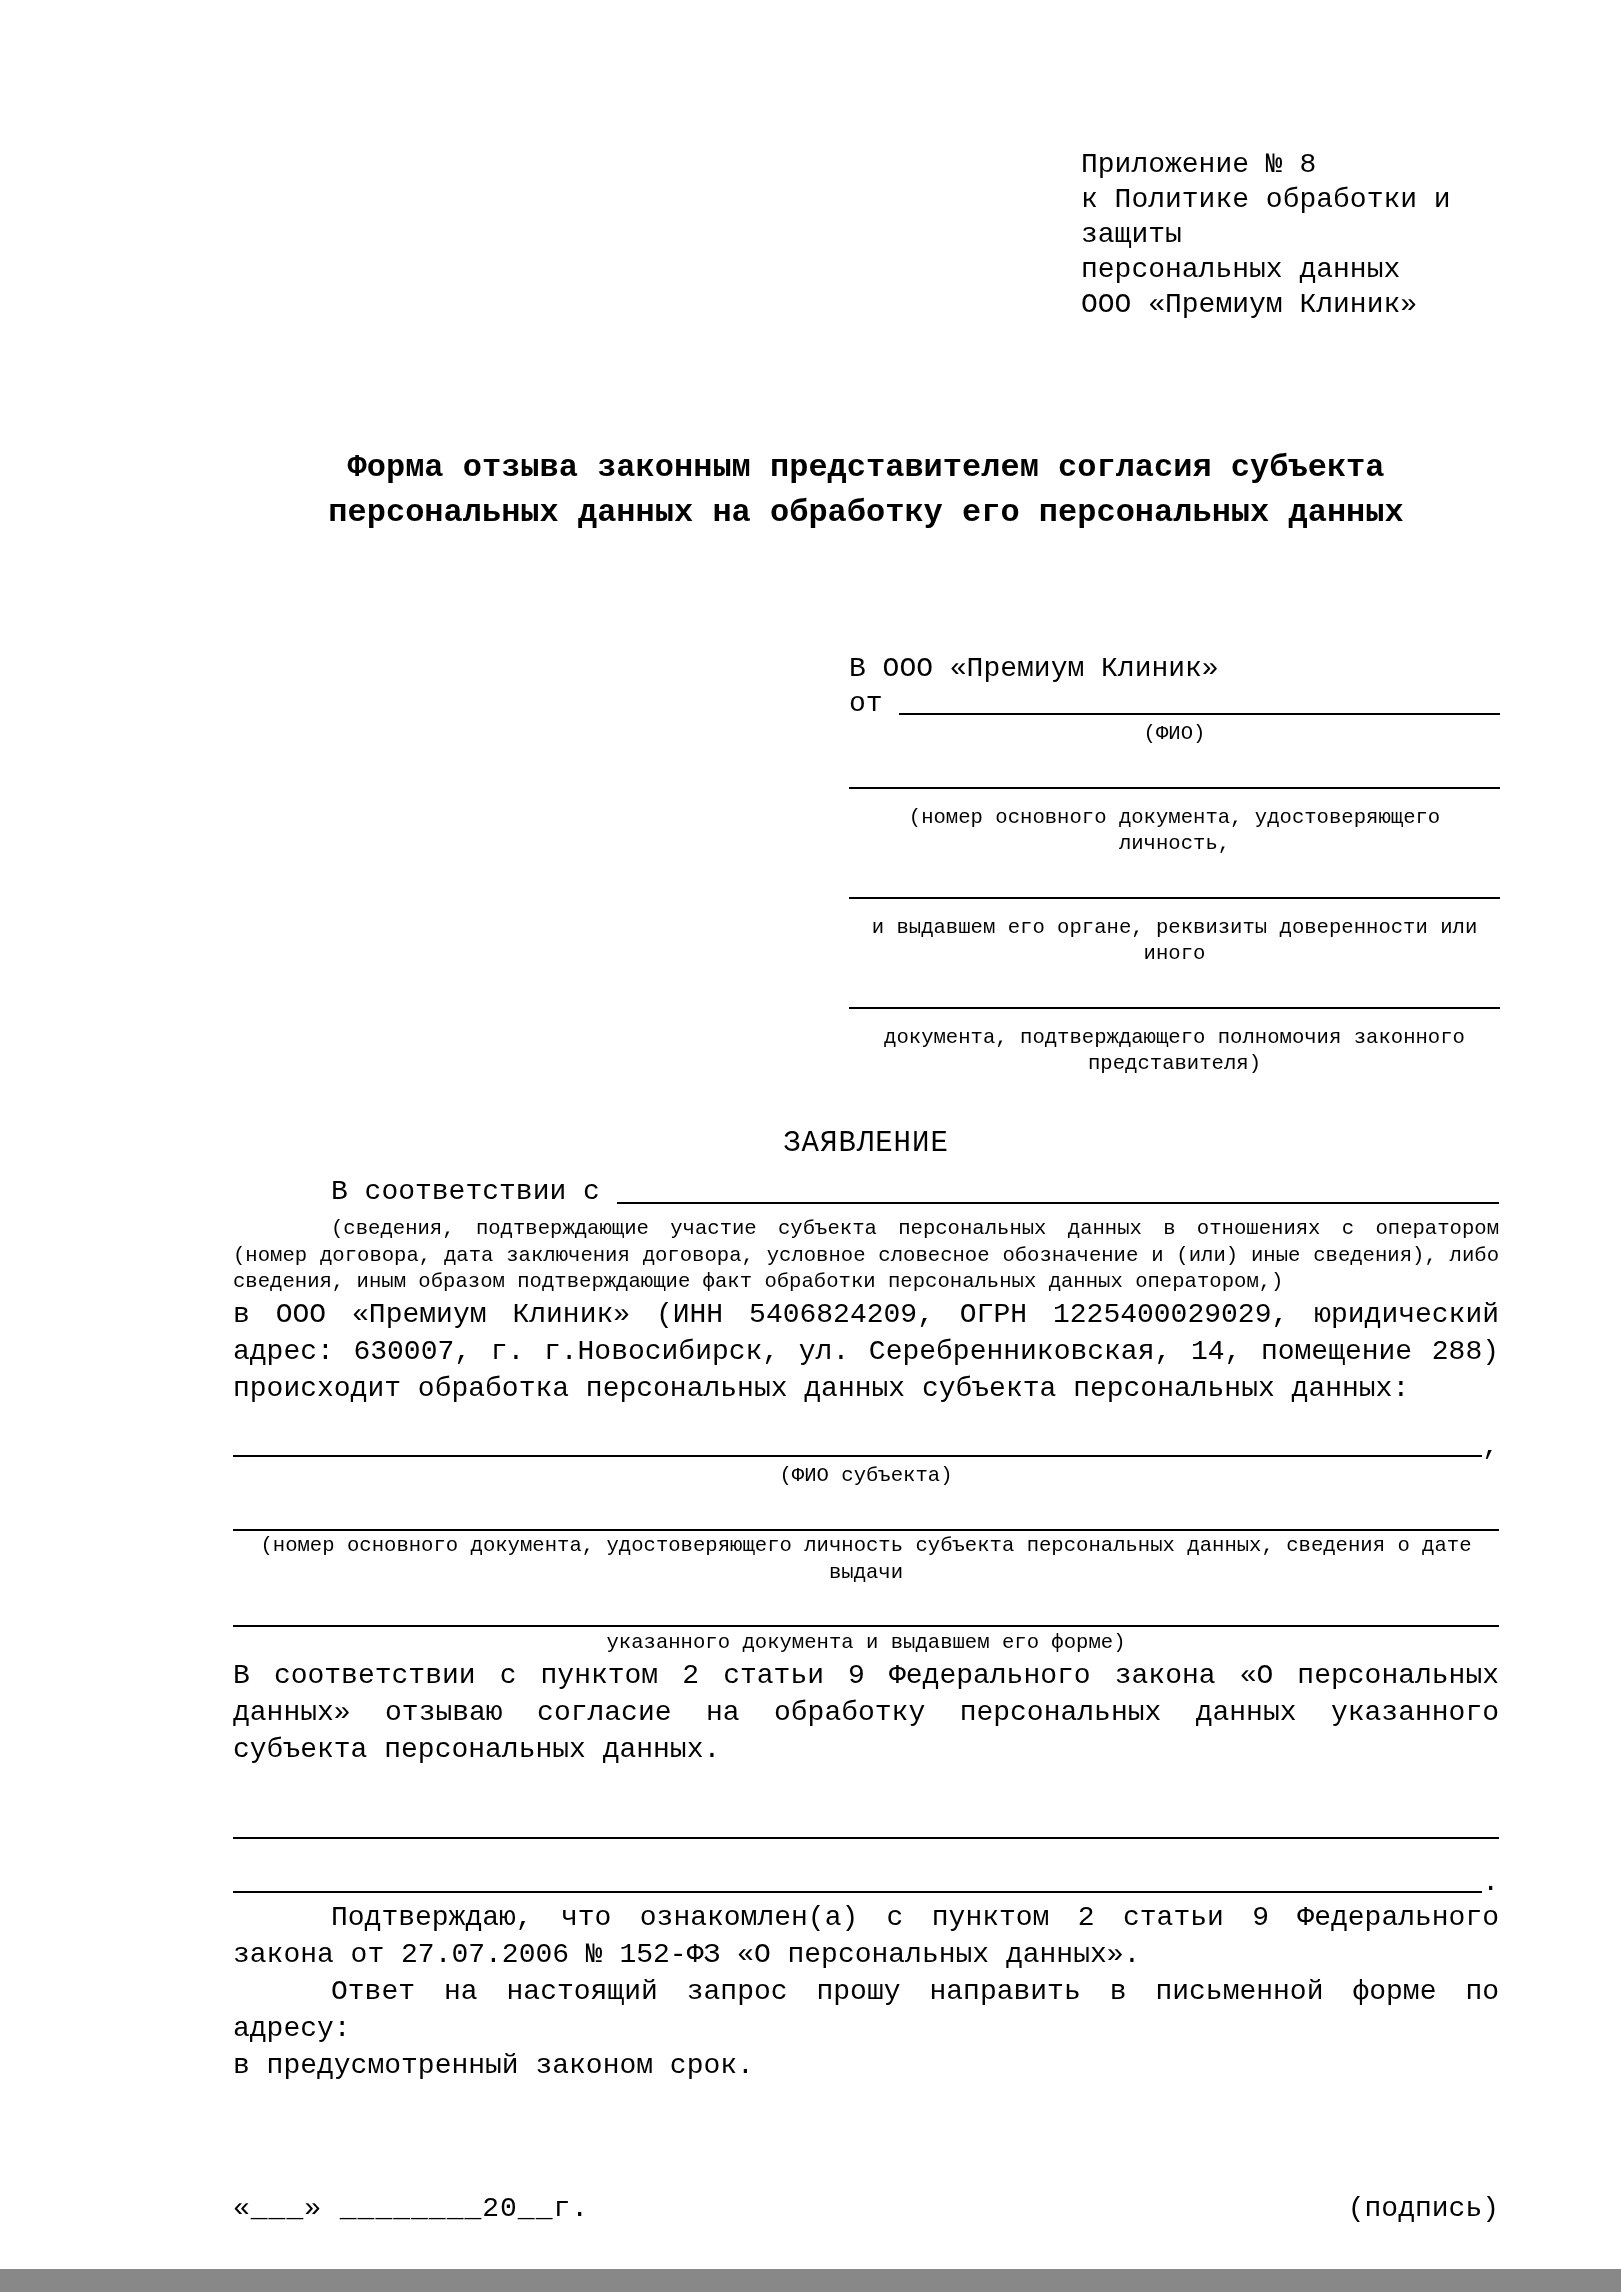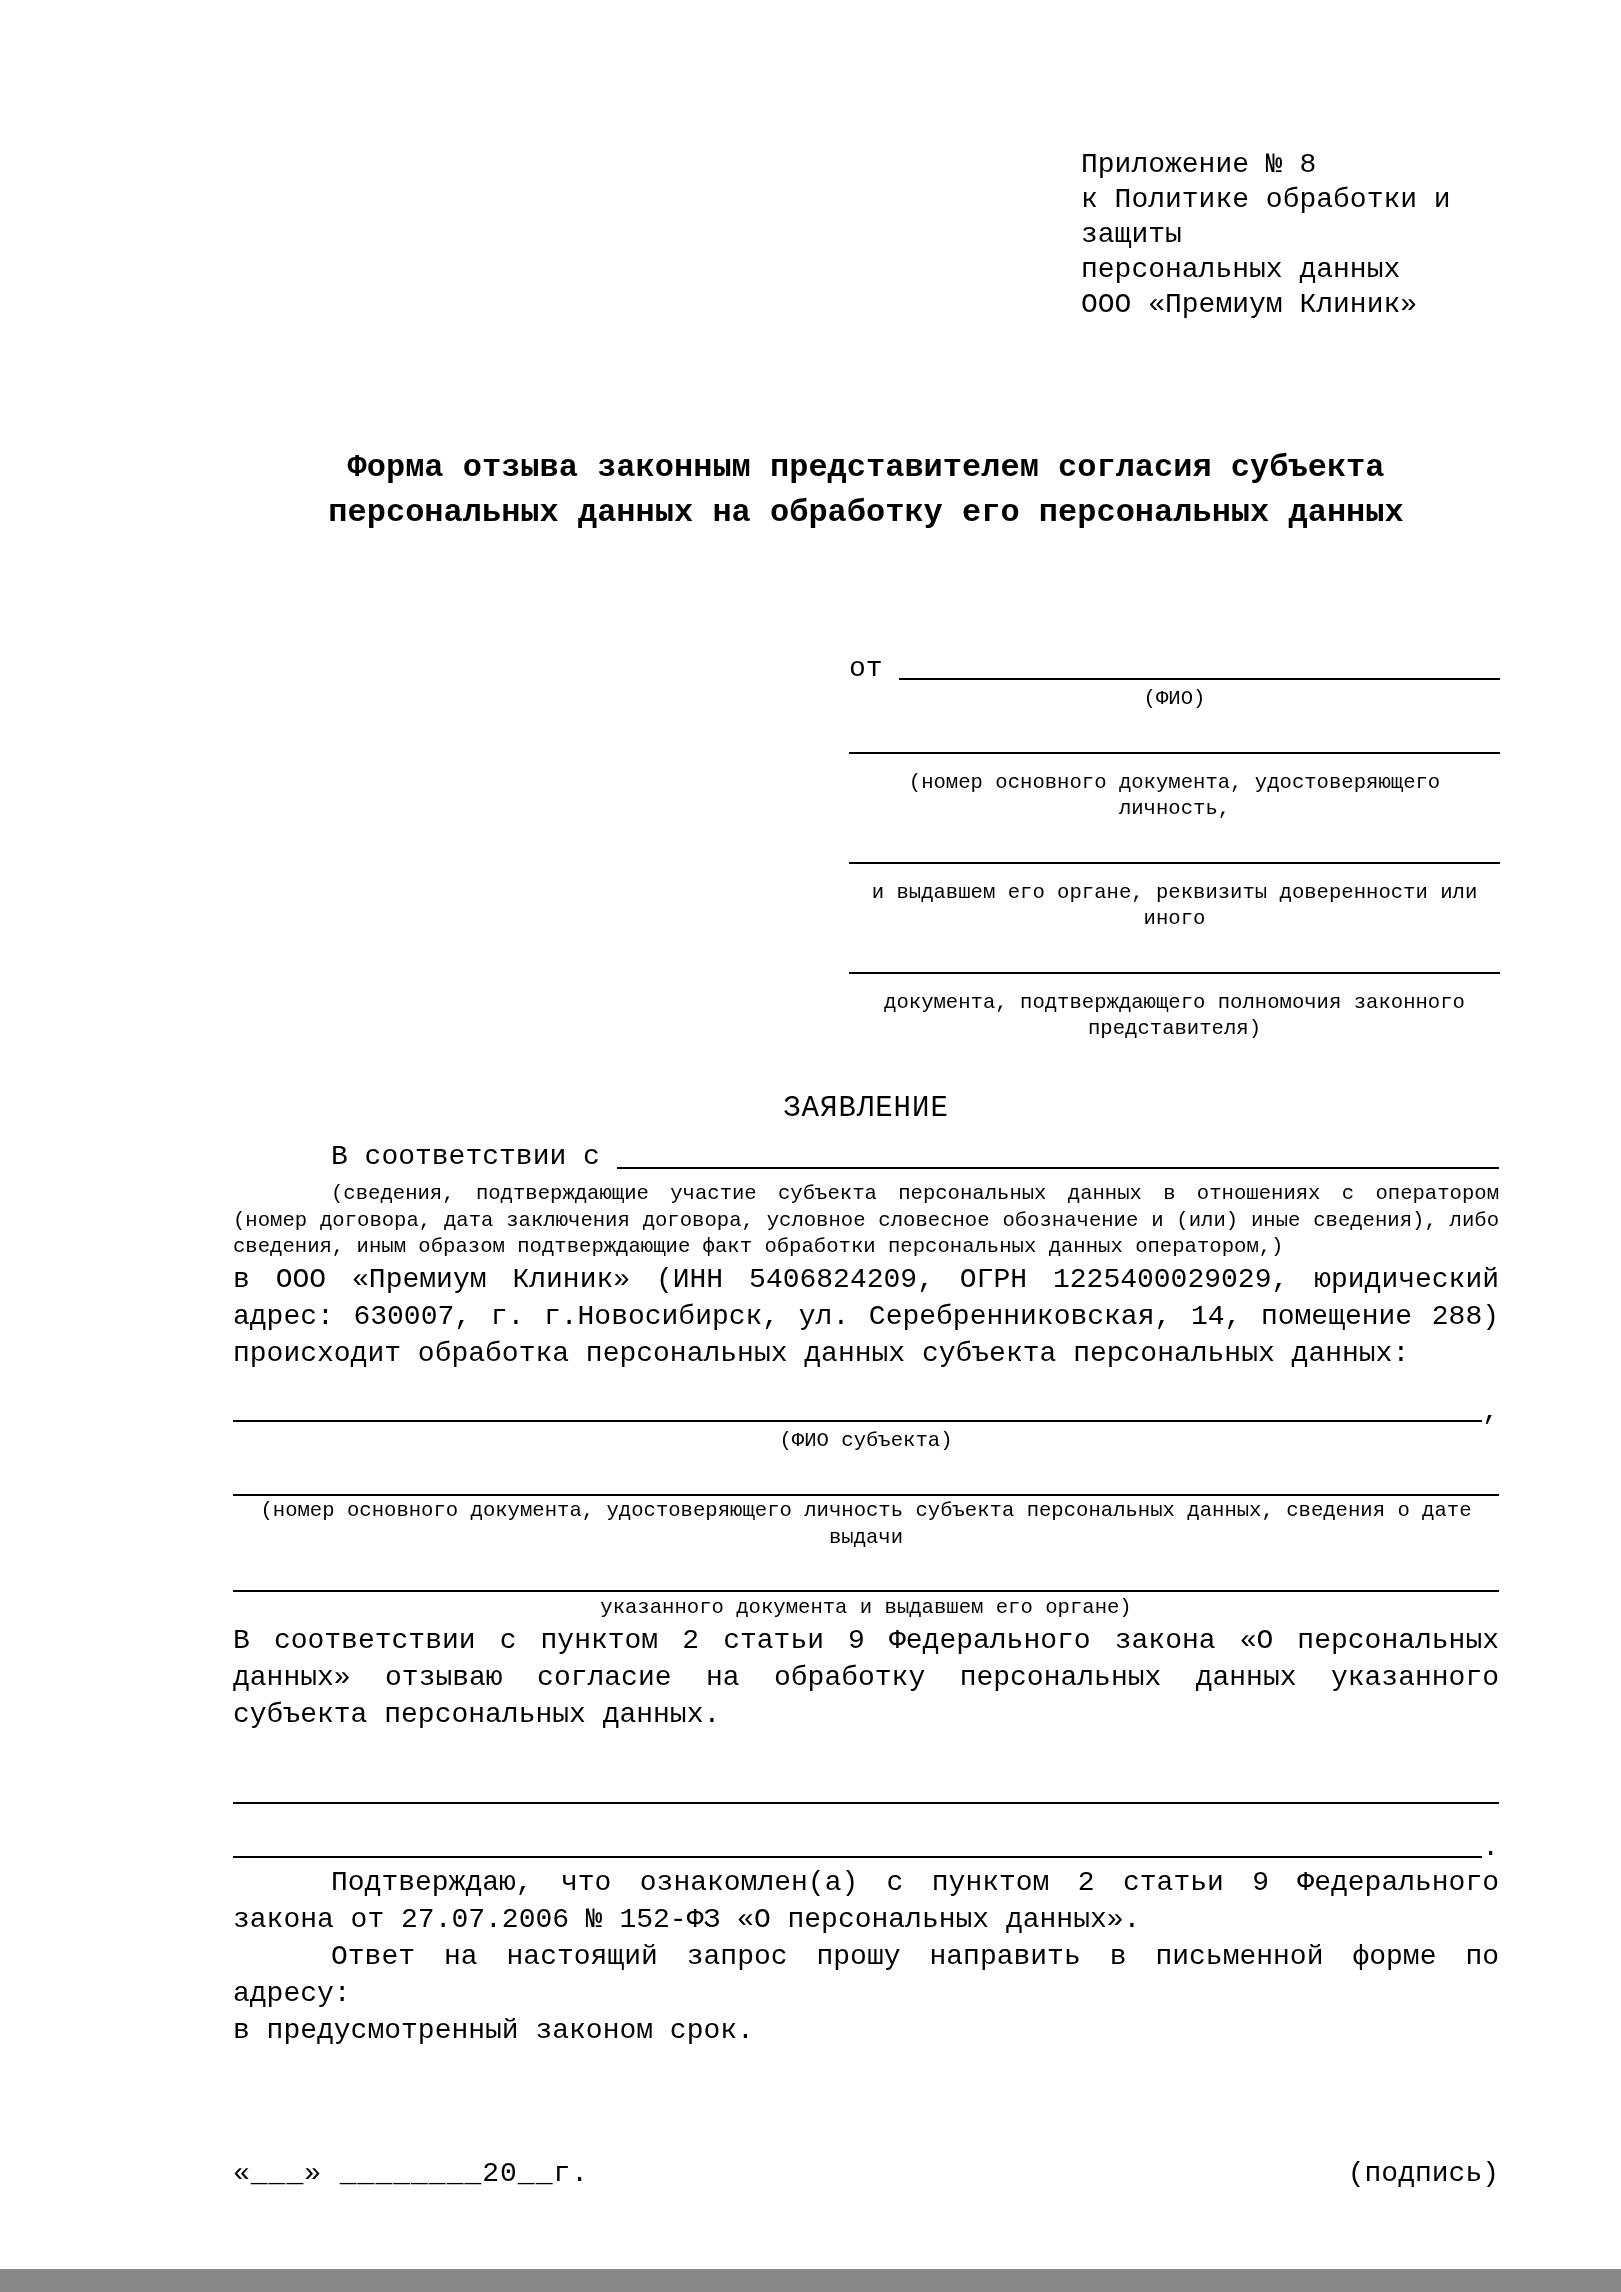--- a/index.html
+++ b/index.html
@@ -87,20 +87,21 @@
     <div>персональных данных</div>
     <div>ООО «Премиум Клиник»</div>
   </div>
 
   <div class="title">
     <div>Форма отзыва законным представителем согласия субъекта</div>
     <div>персональных данных на обработку его персональных данных</div>
   </div>
 
   <div class="addr">
+    <div>В ООО «Премиум Клиник»</div>
     <div class="row">
       <span class="lbl">от </span>
       <span class="fill"></span>
     </div>
     <div class="cap center">(ФИО)</div>
 
     <div class="addr-field">
       <div class="rule"></div>
       <div class="cap center">(номер основного документа, удостоверяющего личность,</div>
     </div>
@@ -131,21 +132,21 @@
     <span class="lbl">,</span>
   </div>
   <div class="cap center">(ФИО субъекта)</div>
 
   <div class="subj-field">
     <div class="rule"></div>
     <div class="cap center">(номер основного документа, удостоверяющего личность субъекта персональных данных, сведения о дате выдачи</div>
   </div>
   <div class="subj-field">
     <div class="rule"></div>
-    <div class="cap center">указанного документа и выдавшем его органе)</div>
+    <div class="cap center">указанного документа и выдавшем его форме)</div>
   </div>
 
   <p class="para body-text justify">В соответствии с пунктом 2 статьи 9 Федерального закона «О персональных данных» отзываю согласие на обработку персональных данных указанного субъекта персональных данных.</p>
 
 
   <div class="rule big-rule"></div>
 
   <div class="row dot-row">
     <span class="fill"></span>
     <span class="lbl">.</span>

